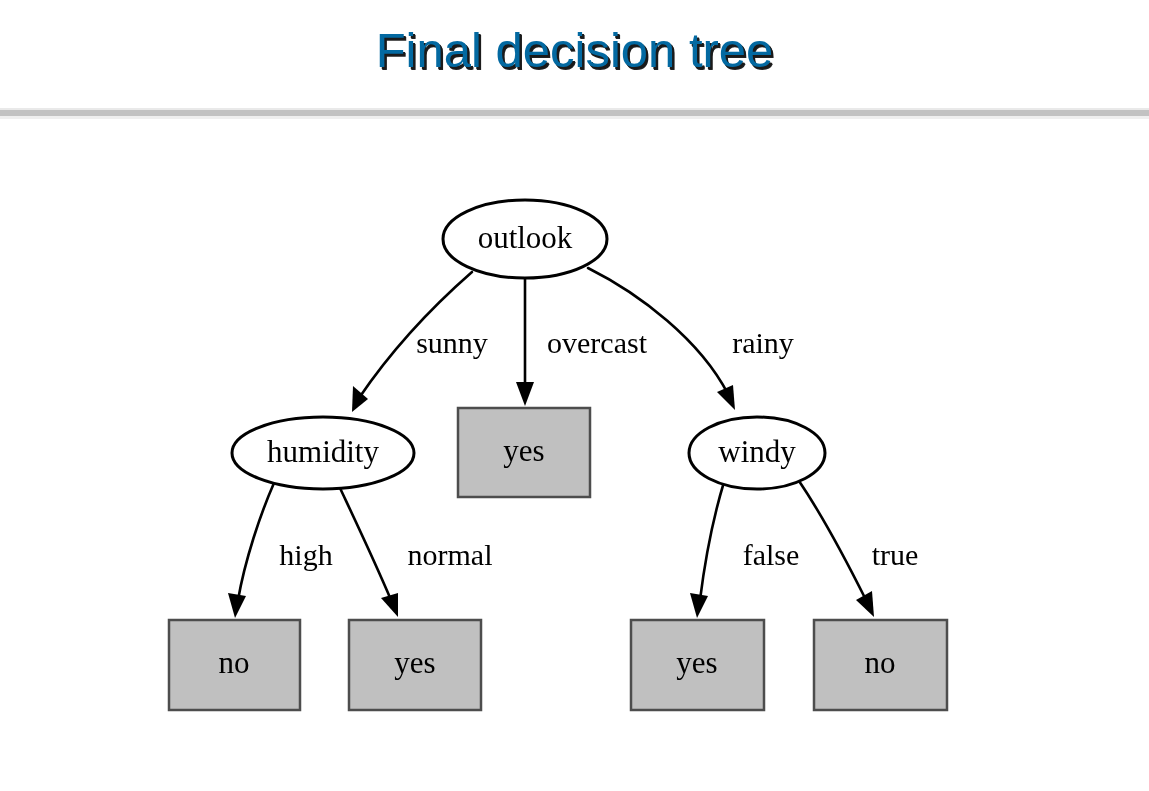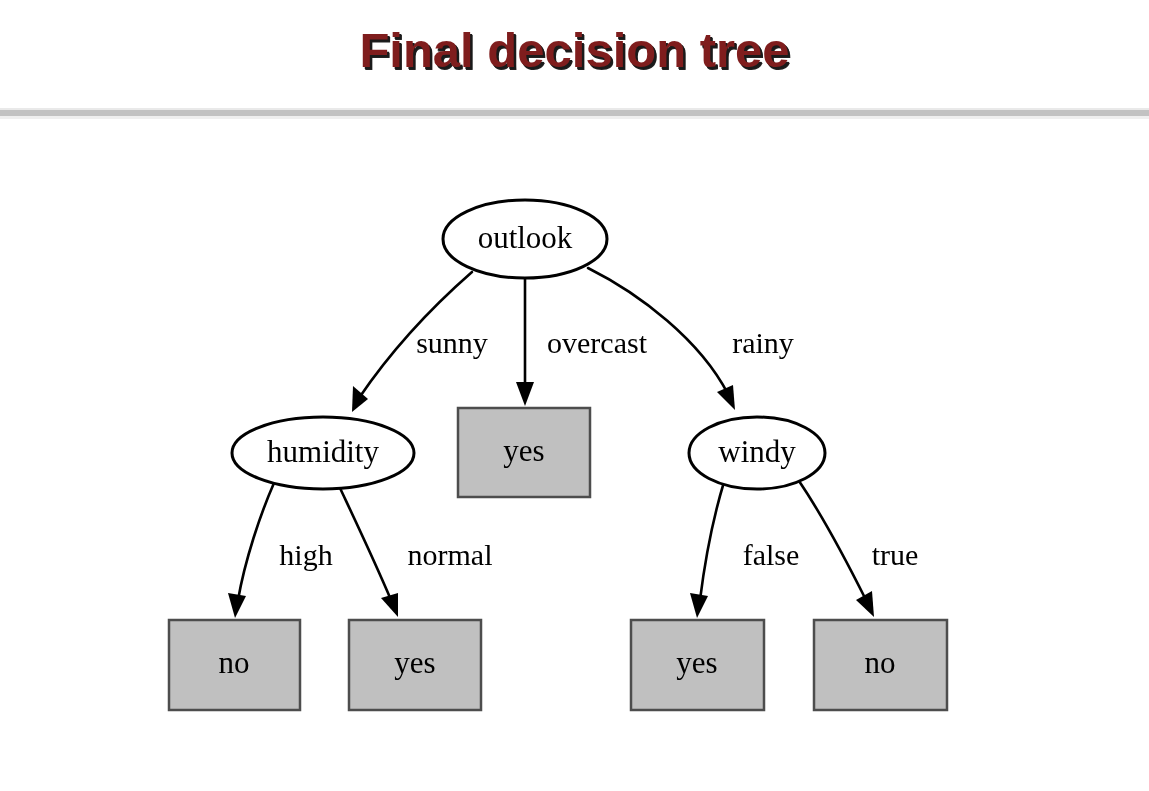--- a/index.html
+++ b/index.html
@@ -25,24 +25,24 @@
     left: 0;
     top: 0;
     width: 1149px;
     height: 100px;
     display: flex;
     align-items: center;
     justify-content: center;
   }
   #slide-title {
     font-family: "Liberation Sans", "DejaVu Sans", sans-serif;
-    font-weight: bold;
+    font-weight: normal;
     font-size: 49px;
     line-height: 1;
-    color: #7f1d1d;
+    color: #0369a1;
     letter-spacing: 0px;
     text-shadow:
         2px 2px 0 #1a1a1a,
         2.5px 2.5px 0 #222222;
     white-space: nowrap;
   }
 
   
   #title-divider {
     position: absolute;

